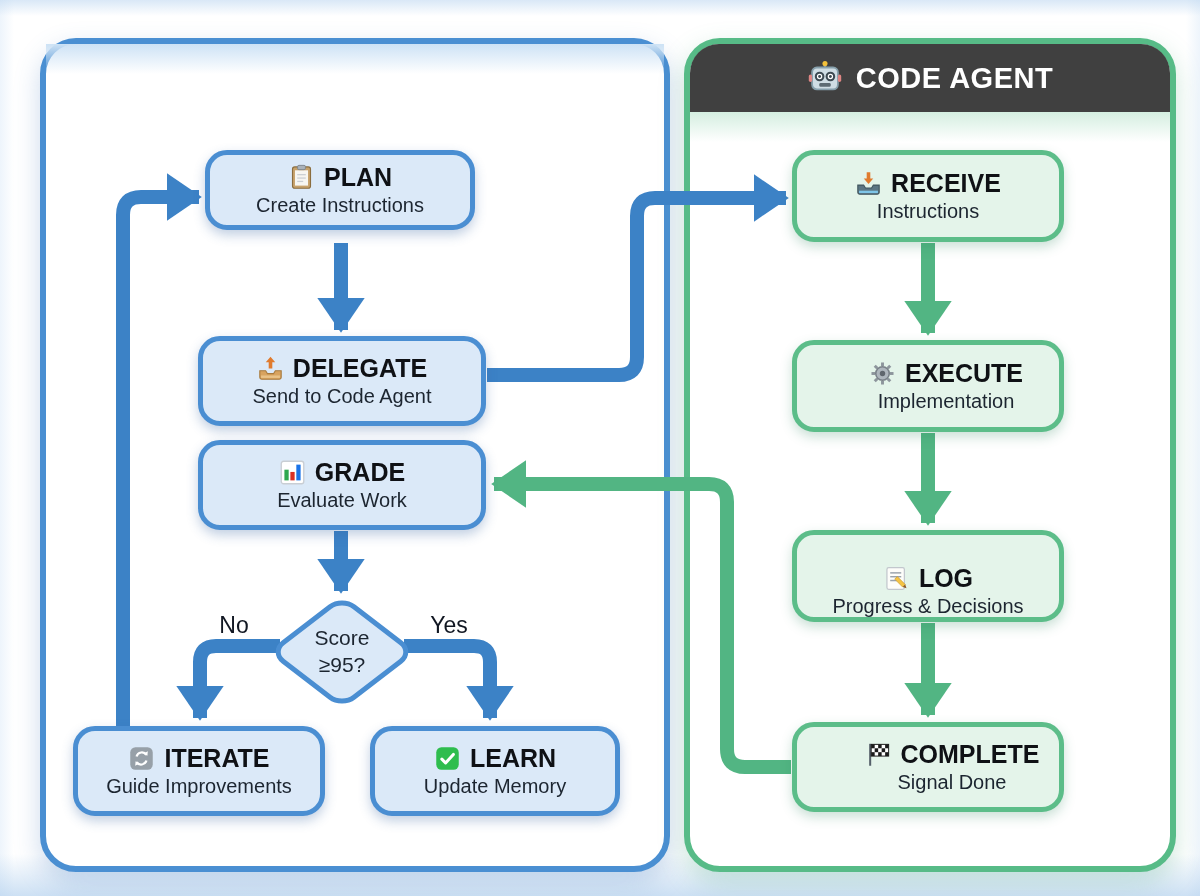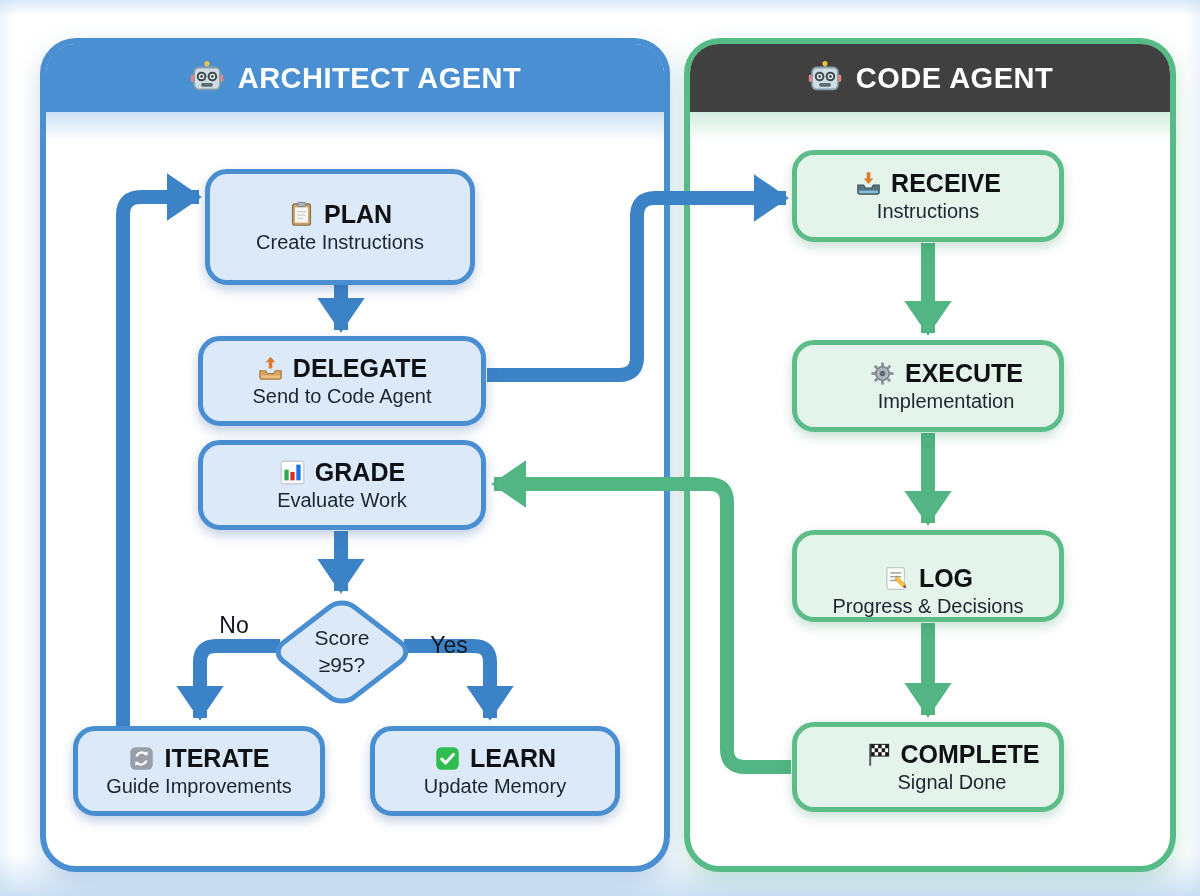--- a/index.html
+++ b/index.html
@@ -63,56 +63,39 @@
     position:absolute;z-index:6;left:272px;top:624px;width:140px;
     text-align:center;font-size:21px;color:#1c2530;line-height:1.3;
   }
 </style>
 </head>
 <body>
 
 <div class="stage">
 
   <section class="panel architect">
+    <div class="panel-fade"></div>
+  </section>
+
+  <section class="panel code">
     <header class="panel-header">
       <span class="hdr-icon">
         <svg viewBox="0 0 24 24">
           <line x1="12" y1="1.8" x2="12" y2="5" stroke="#8a9aa5" stroke-width="1.6"></line>
           <circle cx="12" cy="2.4" r="1.7" fill="#f3c13a"></circle>
           <rect x="3.4" y="5" width="17.2" height="14.6" rx="3.2" fill="#cfdde4" stroke="#87a0ac" stroke-width="1.2"></rect>
           <rect x="1.2" y="9.6" width="2.2" height="5" rx="1.1" fill="#df8684"></rect>
           <rect x="20.6" y="9.6" width="2.2" height="5" rx="1.1" fill="#df8684"></rect>
           <circle cx="8.4" cy="11" r="2.5" fill="#ffffff" stroke="#3d4a52" stroke-width="1.4"></circle>
           <circle cx="15.6" cy="11" r="2.5" fill="#ffffff" stroke="#3d4a52" stroke-width="1.4"></circle>
           <circle cx="8.4" cy="11" r="0.95" fill="#3d4a52"></circle>
           <circle cx="15.6" cy="11" r="0.95" fill="#3d4a52"></circle>
           <rect x="8.2" y="15.3" width="7.6" height="2.5" rx="0.8" fill="#5d6b73"></rect>
         </svg>
       </span>
-      <span>ARCHITECT AGENT</span>
-    </header>
-    <div class="panel-fade"></div>
-  </section>
-
-  <section class="panel code">
-    <header class="panel-header">
-      <span class="hdr-icon">
-        <svg viewBox="0 0 24 24">
-          <line x1="12" y1="1.8" x2="12" y2="5" stroke="#8a9aa5" stroke-width="1.6"></line>
-          <circle cx="12" cy="2.4" r="1.7" fill="#f3c13a"></circle>
-          <rect x="3.4" y="5" width="17.2" height="14.6" rx="3.2" fill="#cfdde4" stroke="#87a0ac" stroke-width="1.2"></rect>
-          <rect x="1.2" y="9.6" width="2.2" height="5" rx="1.1" fill="#df8684"></rect>
-          <rect x="20.6" y="9.6" width="2.2" height="5" rx="1.1" fill="#df8684"></rect>
-          <circle cx="8.4" cy="11" r="2.5" fill="#ffffff" stroke="#3d4a52" stroke-width="1.4"></circle>
-          <circle cx="15.6" cy="11" r="2.5" fill="#ffffff" stroke="#3d4a52" stroke-width="1.4"></circle>
-          <circle cx="8.4" cy="11" r="0.95" fill="#3d4a52"></circle>
-          <circle cx="15.6" cy="11" r="0.95" fill="#3d4a52"></circle>
-          <rect x="8.2" y="15.3" width="7.6" height="2.5" rx="0.8" fill="#5d6b73"></rect>
-        </svg>
-      </span>
       <span>CODE AGENT</span>
     </header>
     <div class="panel-fade"></div>
   </section>
 
   <svg class="arrows" width="1200" height="896" viewBox="0 0 1200 896">
     <defs>
       <marker id="ah-blue" viewBox="0 0 2.6 3.4" markerWidth="2.6" markerHeight="3.4" refX="2.3" refY="1.7" orient="auto" markerUnits="strokeWidth">
         <path d="M0 0 L2.5 1.7 L0 3.4 Z" fill="#3c82c6"></path>
       </marker>
@@ -134,23 +117,23 @@
     <path class="link green" d="M791 767 L745 767 Q727 767 727 749 L727 502 Q727 484 709 484 L494 484" marker-end="url(#ah-green)"></path>
 
     <rect x="-38.5" y="-38.5" width="77" height="77" rx="13" transform="translate(342,652) scale(1.3 1) rotate(45)" fill="#dbe9f8" stroke="#4a8ed2" stroke-width="5" vector-effect="non-scaling-stroke"></rect>
   </svg>
 
   <div class="diamond-text">
     <div>Score</div>
     <div>≥95?</div>
   </div>
   <div class="branch-label" style="left:208px;top:612px;width:52px;">No</div>
-  <div class="branch-label" style="left:420px;top:632px;width:58px;">Yes</div>
-
-  <div class="node blue" style="left:205px;top:150px;width:270px;height:116px;margin-top:19px;">
+  <div class="branch-label" style="left:420px;top:612px;width:58px;">Yes</div>
+
+  <div class="node blue" style="left:205px;top:150px;width:270px;height:80px;">
     <div class="node-title">
       <span class="node-icon">
         <svg viewBox="0 0 24 24">
           <rect x="4" y="2.6" width="16" height="19" rx="2" fill="#c7a26b" stroke="#8a6d3f" stroke-width="1"></rect>
           <rect x="6.2" y="5.6" width="11.6" height="13.6" fill="#f7f6f1"></rect>
           <line x1="8.2" y1="9.5" x2="15.8" y2="9.5" stroke="#c9cdd2" stroke-width="1.1"></line>
           <line x1="8.2" y1="12.5" x2="15.8" y2="12.5" stroke="#c9cdd2" stroke-width="1.1"></line>
           <line x1="8.2" y1="15.5" x2="13.5" y2="15.5" stroke="#c9cdd2" stroke-width="1.1"></line>
           <rect x="8.5" y="1.2" width="7" height="3.8" rx="1.2" fill="#aab2ba" stroke="#7c858d" stroke-width="0.8"></rect>
         </svg>

